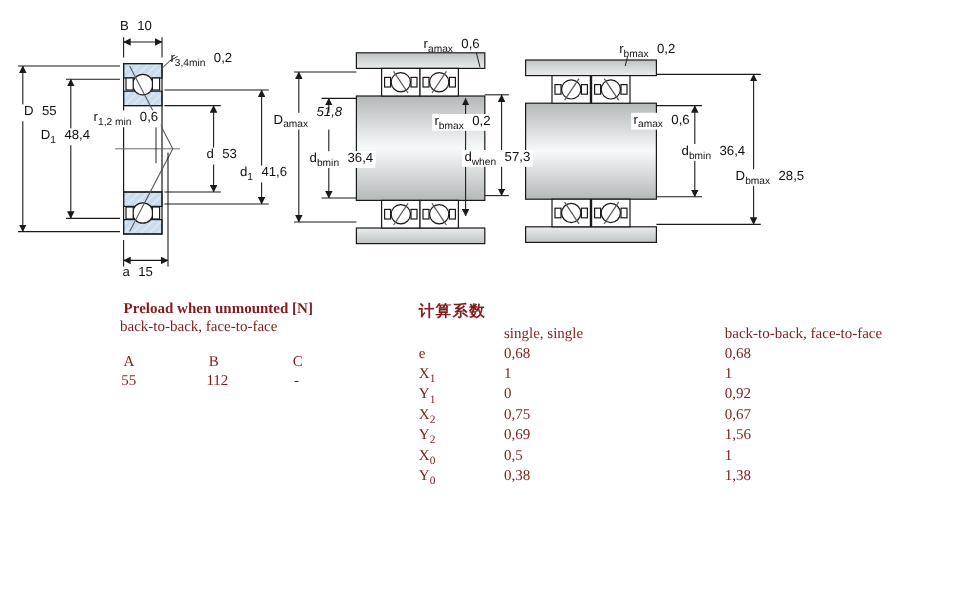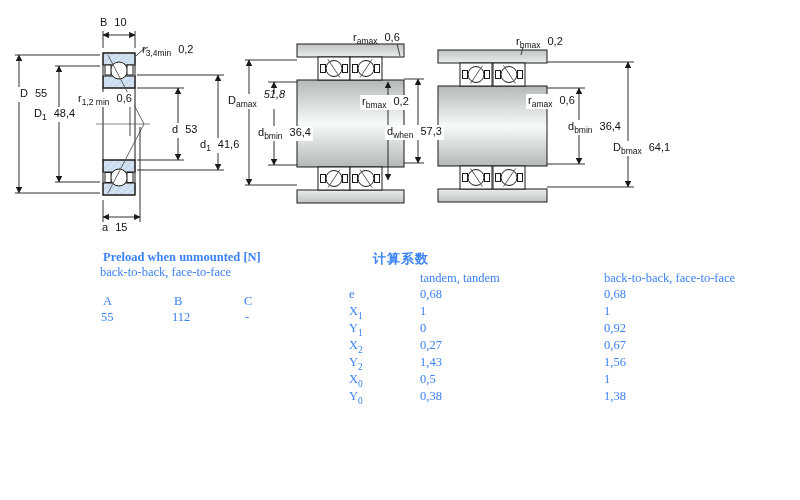--- a/index.html
+++ b/index.html
@@ -3,24 +3,24 @@
 <meta charset="utf-8">
 <style>
   html,body{margin:0;padding:0;background:#fff;}
   .page{position:relative;width:800px;height:444px;background:#fff;overflow:hidden;}
   svg.diagrams{position:absolute;left:0;top:0;}
   .dim{position:absolute;font:11px "Liberation Sans",sans-serif;color:#111;white-space:nowrap;line-height:1.2;}
   .dim sub{font-size:8.5px;line-height:1;}
   .dim .v{margin-left:7px;}
   .wbg{background:#fff;padding:0 2px;}
   .raise{position:relative;top:-6px;font-style:italic;}
-  .ser{position:absolute;font:12.5px "Liberation Serif",serif;color:#3b82f6;white-space:nowrap;line-height:1.2;}
+  .ser{position:absolute;font:12.5px "Liberation Serif",serif;color:#7f1d1d;white-space:nowrap;line-height:1.2;}
   .ser sub{font-size:9.5px;line-height:1;}
   .b{font-weight:bold;}
-  .cjk{font:bold 13px "Liberation Serif",serif;letter-spacing:1px;margin-left:24px;}
+  .cjk{font:bold 13px "Liberation Serif",serif;letter-spacing:1px;}
   .frow{left:349px;width:430px;height:16px;}
   .fsym{position:absolute;left:0;}
   .fv1{position:absolute;left:71px;}
   .fv2{position:absolute;left:255px;}
 </style>
 </head>
 <body>
 
 <div class="page">
 
@@ -159,61 +159,61 @@
 
   <span class="dim" style="left:353px;top:31px"><span>r</span><sub>amax</sub><span class="v">0,6</span></span>
   <span class="dim wbg" style="left:226px;top:94px"><span>D</span><sub>amax</sub><span class="v raise">51,8</span></span>
   <span class="dim wbg" style="left:256px;top:126px"><span>d</span><sub>bmin</sub><span class="v">36,4</span></span>
   <span class="dim wbg" style="left:360px;top:95px"><span>r</span><sub>bmax</sub><span class="v">0,2</span></span>
   <span class="dim wbg" style="left:385px;top:125px"><span>d</span><sub>when</sub><span class="v">57,3</span></span>
 
   <span class="dim" style="left:516px;top:35px"><span>r</span><sub>bmax</sub><span class="v">0,2</span></span>
   <span class="dim wbg" style="left:526px;top:94px"><span>r</span><sub>amax</sub><span class="v">0,6</span></span>
   <span class="dim wbg" style="left:566px;top:120px"><span>d</span><sub>bmin</sub><span class="v">36,4</span></span>
-  <span class="dim wbg" style="left:611px;top:141px"><span>D</span><sub>bmax</sub><span class="v">64,1</span></span>
+  <span class="dim wbg" style="left:611px;top:141px"><span>D</span><sub>bmax</sub><span class="v">28,5</span></span>
 
   <div>
     <span class="ser b" style="left:103px;top:250px">Preload when unmounted [N]</span>
     <span class="ser" style="left:100px;top:265px">back-to-back, face-to-face</span>
     <span class="ser" style="left:103px;top:294px">A</span>
     <span class="ser" style="left:174px;top:294px">B</span>
     <span class="ser" style="left:244px;top:294px">C</span>
     <span class="ser" style="left:101px;top:310px">55</span>
     <span class="ser" style="left:172px;top:310px">112</span>
     <span class="ser" style="left:245px;top:310px">-</span>
   </div>
 
   <div>
     <span class="ser cjk" style="left:349px;top:250px">计算系数</span>
-    <span class="ser" style="left:420px;top:271px">tandem, tandem</span>
+    <span class="ser" style="left:420px;top:271px">single, single</span>
     <span class="ser" style="left:604px;top:271px">back-to-back, face-to-face</span>
 
     <div class="ser frow" style="top:287px">
         <span class="fsym"><span>e</span><sub></sub></span>
         <span class="fv1">0,68</span>
         <span class="fv2">0,68</span>
       </div>
     <div class="ser frow" style="top:304px">
         <span class="fsym"><span>X</span><sub>1</sub></span>
         <span class="fv1">1</span>
         <span class="fv2">1</span>
       </div>
     <div class="ser frow" style="top:321px">
         <span class="fsym"><span>Y</span><sub>1</sub></span>
         <span class="fv1">0</span>
         <span class="fv2">0,92</span>
       </div>
     <div class="ser frow" style="top:338px">
         <span class="fsym"><span>X</span><sub>2</sub></span>
-        <span class="fv1">0,27</span>
+        <span class="fv1">0,75</span>
         <span class="fv2">0,67</span>
       </div>
     <div class="ser frow" style="top:355px">
         <span class="fsym"><span>Y</span><sub>2</sub></span>
-        <span class="fv1">1,43</span>
+        <span class="fv1">0,69</span>
         <span class="fv2">1,56</span>
       </div>
     <div class="ser frow" style="top:372px">
         <span class="fsym"><span>X</span><sub>0</sub></span>
         <span class="fv1">0,5</span>
         <span class="fv2">1</span>
       </div>
     <div class="ser frow" style="top:389px">
         <span class="fsym"><span>Y</span><sub>0</sub></span>
         <span class="fv1">0,38</span>

